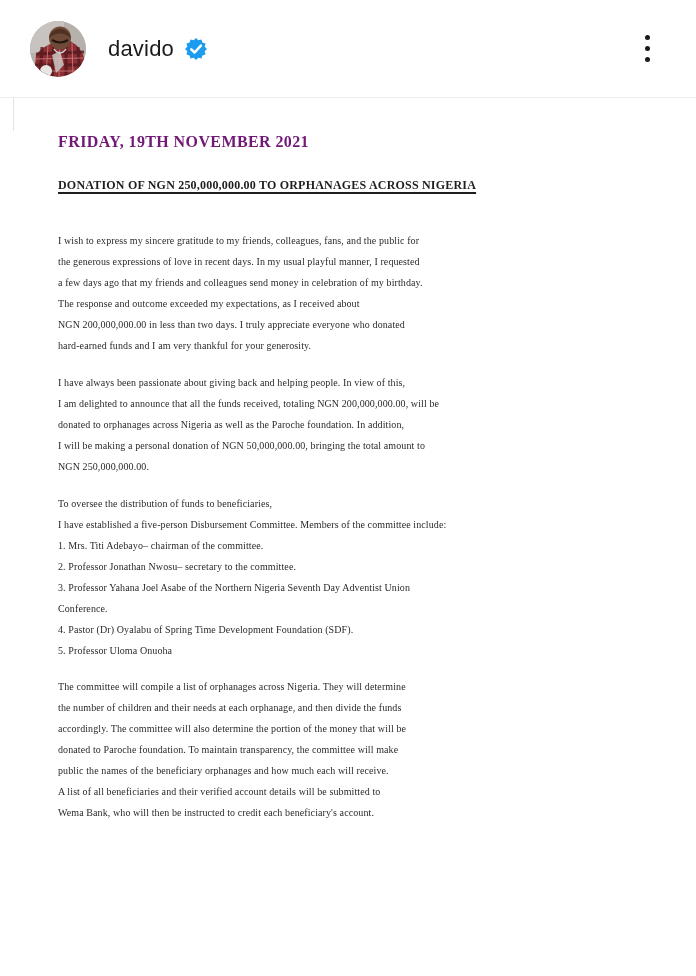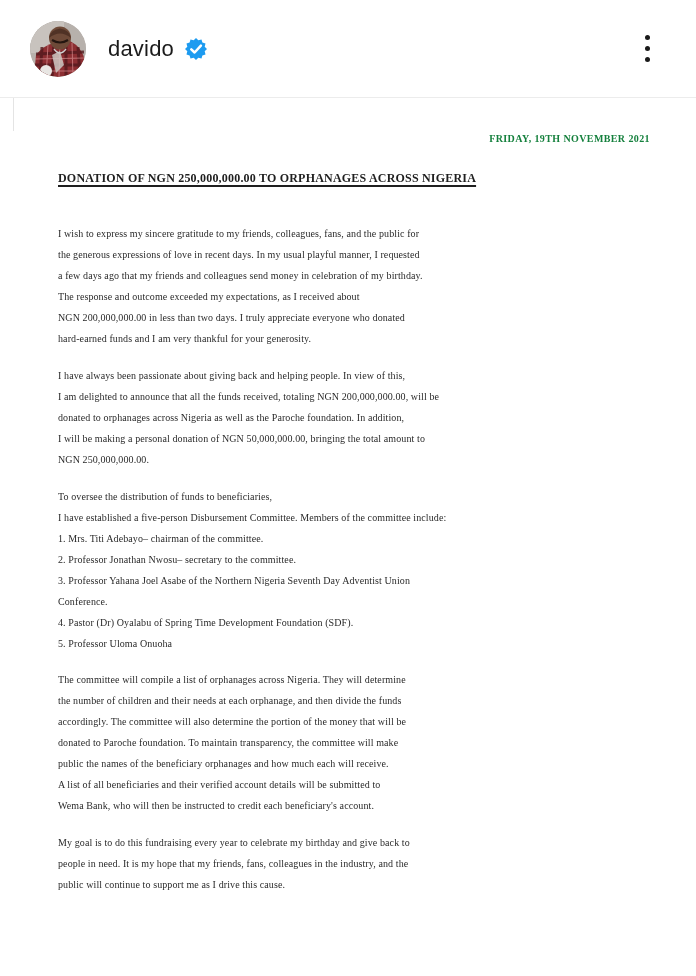--- a/index.html
+++ b/index.html
@@ -81,25 +81,25 @@
     border-top: 1px solid #ededed;
     border-top-left-radius: 22px;
     pointer-events: none;
   }
   .doc-inner {
     padding: 35px 46px 0 58px;
     font-family: "Liberation Serif", serif;
     color: #2a2a2a;
   }
   .doc-date {
-    text-align: right;
+    text-align: left;
     font-weight: bold;
-    font-size: 10px;
+    font-size: 16px;
     letter-spacing: 0.4px;
-    color: #15803d;
+    color: #701a75;
   }
   .doc-title {
     margin-top: 27px;
     font-size: 12px;
     font-weight: bold;
     letter-spacing: 0.2px;
     white-space: nowrap;
     text-decoration: underline;
     text-decoration-thickness: 1.5px;
     text-underline-offset: 3px;
@@ -208,19 +208,16 @@
 Conference.
 4. Pastor (Dr) Oyalabu of Spring Time Development Foundation (SDF).
 5. Professor  Uloma Onuoha</p>
       <p>The committee will compile a list of orphanages across Nigeria. They will determine
 the number of children and their needs at each orphanage, and then divide the funds
 accordingly. The committee will also determine the portion of the money that will be
 donated to Paroche foundation. To maintain transparency, the committee will make
 public the names of the beneficiary orphanages and how much each will receive.
 A list of all beneficiaries and their verified account details will be submitted to
 Wema Bank, who will then be instructed to credit each beneficiary's account.</p>
-      <p>My goal is to do this fundraising every year to celebrate my birthday and give back to
-people in need. It is my hope that my friends, fans, colleagues in the industry, and the
-public will continue to support me as I drive this cause.</p>
     </div>
 
   </div>
 </div>
 
 </body></html>

